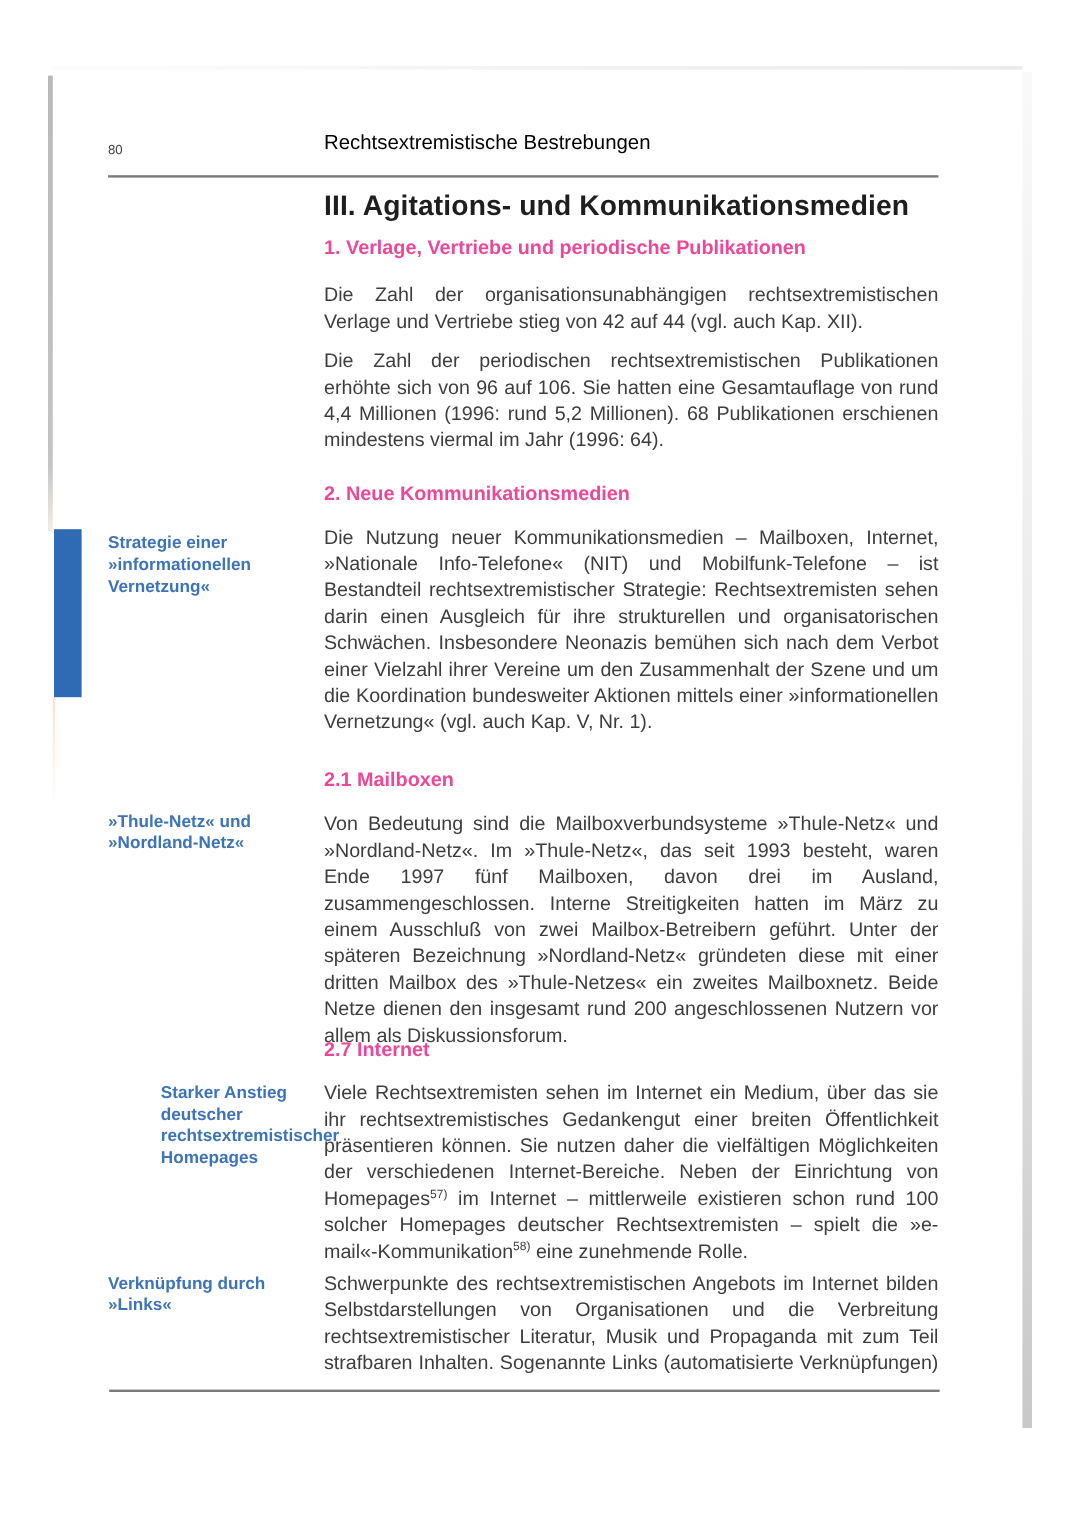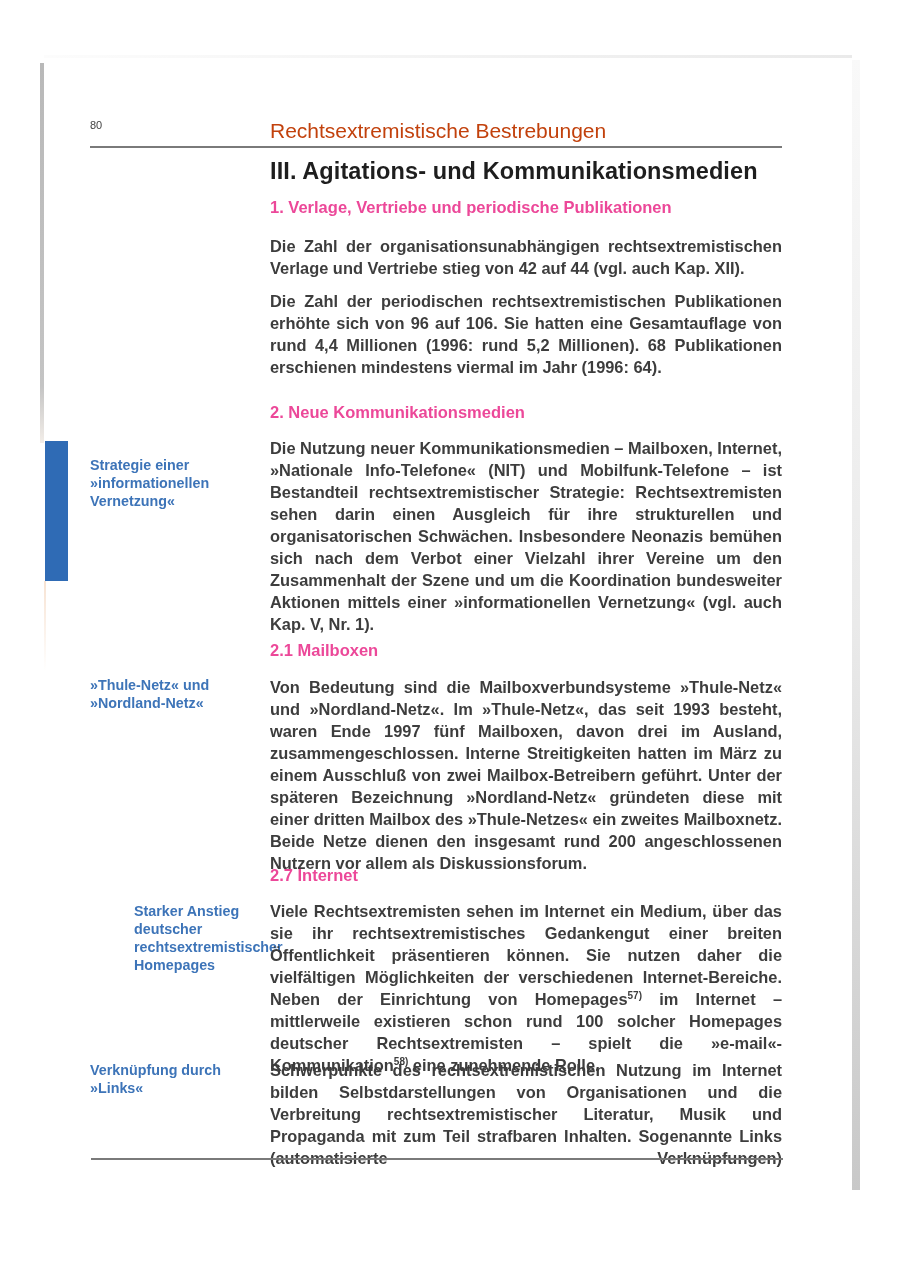--- a/index.html
+++ b/index.html
@@ -26,39 +26,38 @@
       background: linear-gradient(to right, rgba(240,240,240,0.2), rgba(225,225,225,0.7));
     }
     .blue-bar {
       position: absolute; left: 45px; top: 441px; width: 23px; height: 140px;
       background: #2f6bb5;
     }
     .header-page-num {
       position: absolute; left: 90px; top: 119px; font-size: 11px; color: #444;
     }
     .header-title {
-      position: absolute; left: 270px; top: 119px; font-size: 21px; color: #c2410c;
+      position: absolute; left: 270px; top: 109px; font-size: 17px; color: #000000;
     }
     .header-rule {
       position: absolute; left: 90px; top: 146px; width: 692px; height: 1.5px; background: #7a7a7a;
     }
     .footer-rule {
       position: absolute; left: 91px; top: 1158px; width: 692px; height: 1.5px; background: #7a7a7a;
     }
     .main-col { position: absolute; left: 270px; width: 512px; }
     h1.chapter-title {
       margin: 0; font-size: 23.5px; font-weight: bold; color: #1e1e1e; letter-spacing: 0.1px;
     }
     h2.section-title {
       margin: 0; font-size: 16.5px; font-weight: bold; color: #ec4899;
     }
     p.body {
       margin: 0; font-size: 16.4px; line-height: 22px; text-align: justify; color: #3d3d3d;
       hyphens: manual;
-      font-weight: bold;
     }
     .side-note {
       position: absolute; left: 90px; width: 165px;
       font-size: 14.3px; line-height: 18px; font-weight: bold; color: #3d74b8;
     }
     sup { font-size: 10px; line-height: 0; vertical-align: 6px; margin-top: 28px; }
   </style>
 </head>
 <body>
 
@@ -83,21 +82,21 @@
 <div class="main-col" style="top:235px;">
   <p class="body">Die Zahl der organisationsunabhängigen rechtsextremistischen Verlage und Vertriebe stieg von 42 auf 44 (vgl. auch Kap. XII).</p>
 </div>
 <div class="main-col" style="top:290px;">
   <p class="body">Die Zahl der periodischen rechtsextremistischen Publikationen erhöhte sich von 96 auf 106. Sie hatten eine Gesamtauflage von rund 4,4 Millionen (1996: rund 5,2 Millionen). 68 Publikationen erschienen mindestens viermal im Jahr (1996: 64).</p>
 </div>
 
 <div class="main-col" style="top:403px;">
   <h2 class="section-title">2. Neue Kommunikationsmedien</h2>
 </div>
-<div class="side-note" style="top:456px;">Strategie einer »informationellen Vernetzung«</div>
+<div class="side-note" style="top:444px;">Strategie einer »informationellen Vernetzung«</div>
 <div class="main-col" style="top:437px;">
   <p class="body">Die Nutzung neuer Kommunikationsmedien – Mailboxen, Internet, »Nationale Info-Telefone« (NIT) und Mobilfunk-Telefone – ist Bestandteil rechtsextremistischer Strategie: Rechtsextremisten sehen darin einen Ausgleich für ihre strukturellen und organisatorischen Schwächen. Insbesondere Neonazis bemühen sich nach dem Verbot einer Vielzahl ihrer Vereine um den Zusammenhalt der Szene und um die Koordination bundesweiter Aktionen mittels einer »informationellen Vernetzung« (vgl. auch Kap. V, Nr. 1).</p>
 </div>
 
 <div class="main-col" style="top:641px;">
   <h2 class="section-title">2.1 Mailboxen</h2>
 </div>
 <div class="side-note" style="top:676px;">»Thule-Netz« und »Nordland-Netz«</div>
 <div class="main-col" style="top:676px;">
   <p class="body">Von Bedeutung sind die Mailboxverbundsysteme »Thule-Netz« und »Nordland-Netz«. Im »Thule-Netz«, das seit 1993 besteht, waren Ende 1997 fünf Mailboxen, davon drei im Ausland, zusammengeschlossen. Interne Streitigkeiten hatten im März zu einem Ausschluß von zwei Mailbox-Betreibern geführt. Unter der späteren Bezeichnung »Nordland-Netz« gründeten diese mit einer dritten Mailbox des »Thule-Netzes« ein zweites Mailboxnetz. Beide Netze dienen den insgesamt rund 200 angeschlossenen Nutzern vor allem als Diskussionsforum.</p>
@@ -105,16 +104,16 @@
 
 <div class="main-col" style="top:866px;">
   <h2 class="section-title">2.7 Internet</h2>
 </div>
 <div class="side-note" style="top:902px;margin-left:44px;">Starker Anstieg deutscher rechtsextremistischer Homepages</div>
 <div class="main-col" style="top:900px;">
   <p class="body"><span>Viele Rechtsextremisten sehen im Internet ein Medium, über das sie ihr rechtsextremistisches Gedankengut einer breiten Öffentlichkeit präsentieren können. Sie nutzen daher die vielfältigen Möglichkeiten der verschiedenen Internet-Bereiche. Neben der Einrichtung von Homepages</span><sup>57)</sup><span> im Internet – mittlerweile existieren schon rund 100 solcher Homepages deutscher Rechtsextremisten – spielt die »e-mail«-Kommunikation</span><sup>58)</sup><span> eine zunehmende Rolle.</span></p>
 </div>
 <div class="side-note" style="top:1061px;">Verknüpfung durch »Links«</div>
 <div class="main-col" style="top:1059px;">
-  <p class="body" style="text-align-last: justify;">Schwerpunkte des rechtsextremistischen Nutzung im Internet bilden Selbstdarstellungen von Organisationen und die Verbreitung rechtsextremistischer Literatur, Musik und Propaganda mit zum Teil strafbaren Inhalten. Sogenannte Links (automatisierte Verknüpfungen)</p>
+  <p class="body" style="text-align-last: justify;">Schwerpunkte des rechtsextremistischen Angebots im Internet bilden Selbstdarstellungen von Organisationen und die Verbreitung rechtsextremistischer Literatur, Musik und Propaganda mit zum Teil strafbaren Inhalten. Sogenannte Links (automatisierte Verknüpfungen)</p>
 </div>
 
 <div class="footer-rule"></div>
 
 </body></html>

